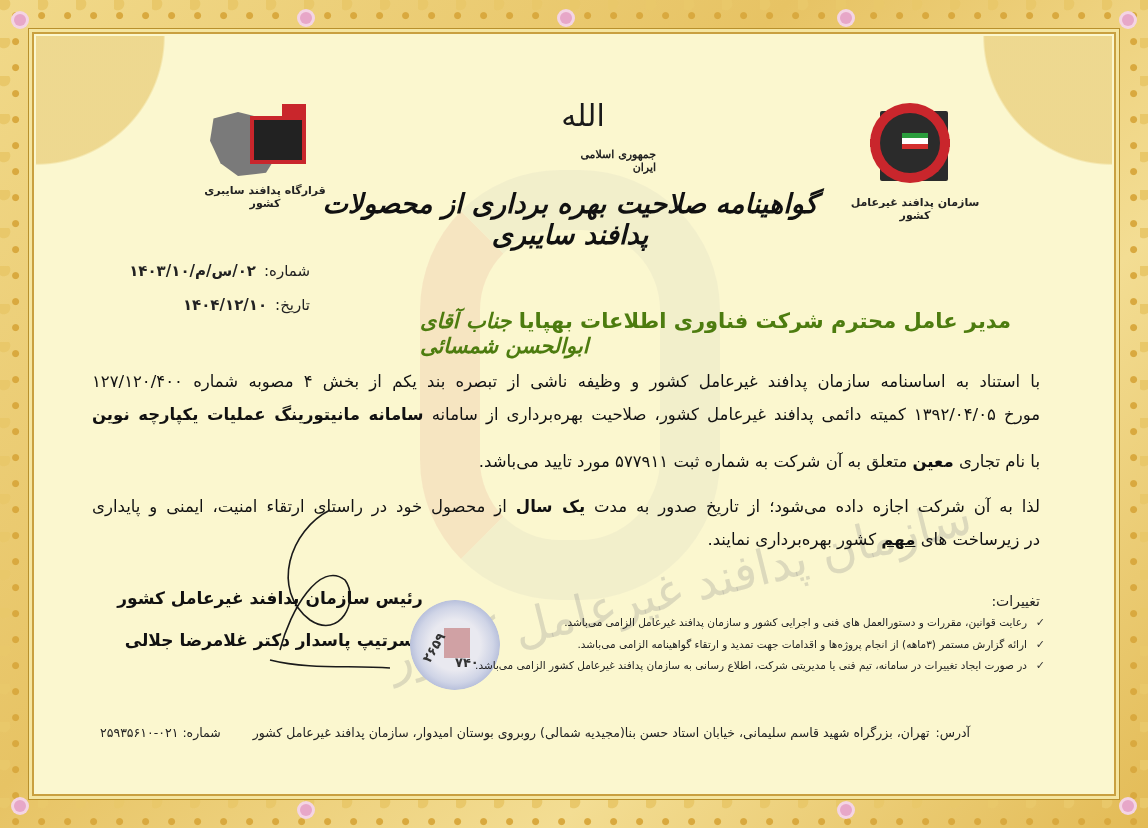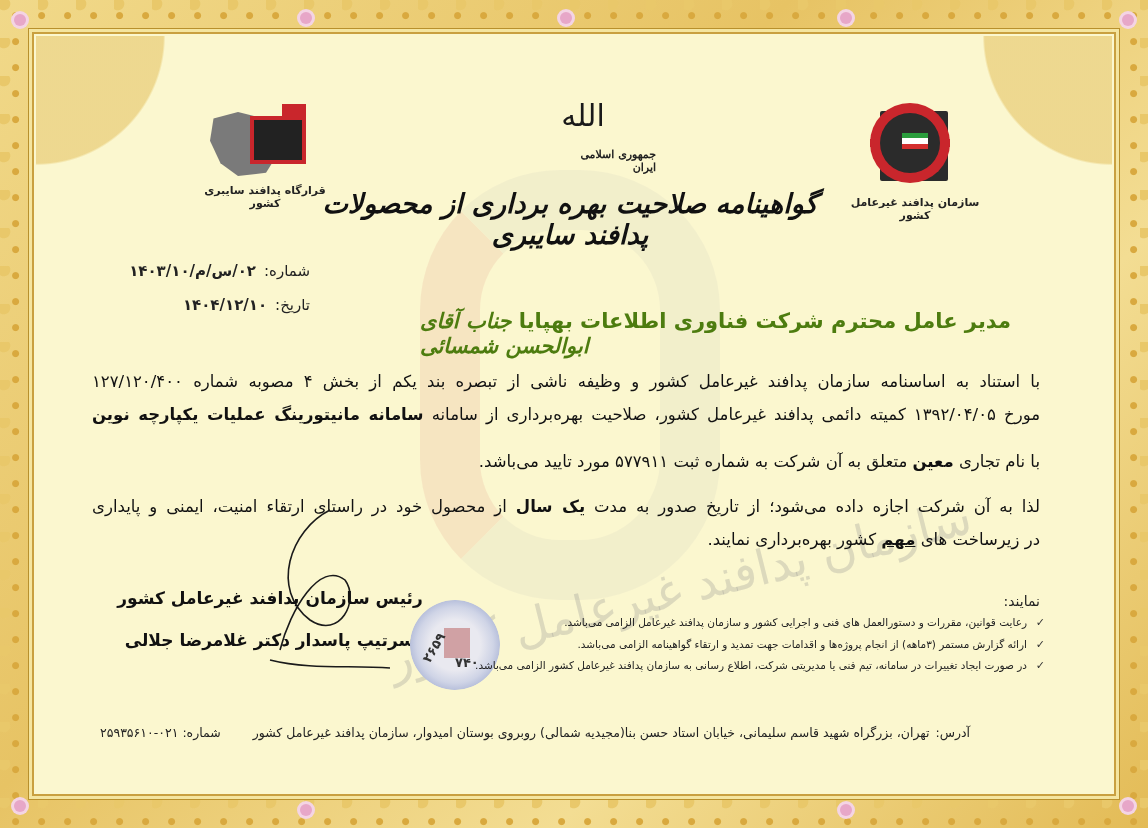--- a/index.html
+++ b/index.html
@@ -140,21 +140,21 @@
 </svg>
 <div class="sign" style="top:588px">رئیس سازمان پدافند غیرعامل کشور</div>
 <div class="sign" style="top:630px">سرتیپ پاسدار دکتر غلامرضا جلالی</div>
 
 <div class="seal">
   <div class="sq"></div>
 </div>
 <div class="seal-num" style="left:418px;top:640px;transform:rotate(-60deg)">۲۶۵۹</div>
 <div class="seal-num" style="left:455px;top:655px;">۷۴۰</div>
 
-<div class="req-title">نمایند:</div>
+<div class="req-title">تغییرات:</div>
 <ul class="req-list">
   <li><span class="chk">✓</span><span>رعایت قوانین، مقررات و دستورالعمل های فنی و اجرایی کشور و سازمان پدافند غیرعامل الزامی می‌باشد.</span></li>
   <li><span class="chk">✓</span><span>ارائه گزارش مستمر (۳ماهه) از انجام پروژه‌ها و اقدامات جهت تمدید و ارتقاء گواهینامه الزامی می‌باشد.</span></li>
   <li><span class="chk">✓</span><span>در صورت ایجاد تغییرات در سامانه، تیم فنی یا مدیریتی شرکت، اطلاع رسانی به سازمان پدافند غیرعامل کشور الزامی می‌باشد.</span></li>
 </ul>
 
 <div class="address">
   <span class="lbl">آدرس:</span><span>تهران، بزرگراه شهید قاسم سلیمانی، خیابان استاد حسن بنا(مجیدیه شمالی) روبروی بوستان امیدوار، سازمان پدافند غیرعامل کشور</span>
   <span class="phone">شماره:</span>
   <span>۰۲۱-۲۵۹۳۵۶۱۰</span>

